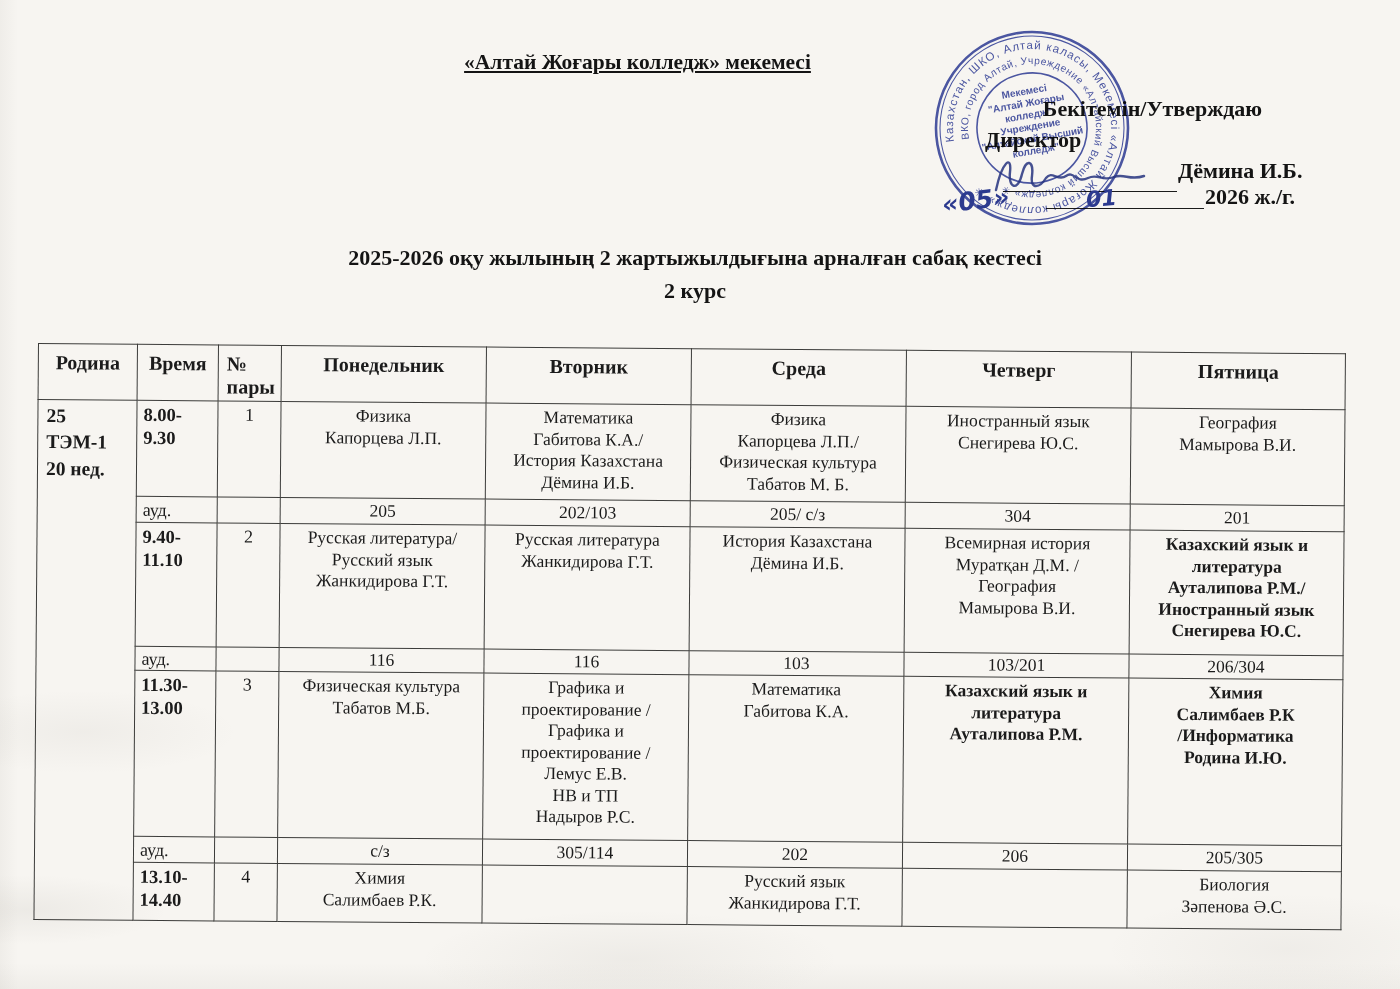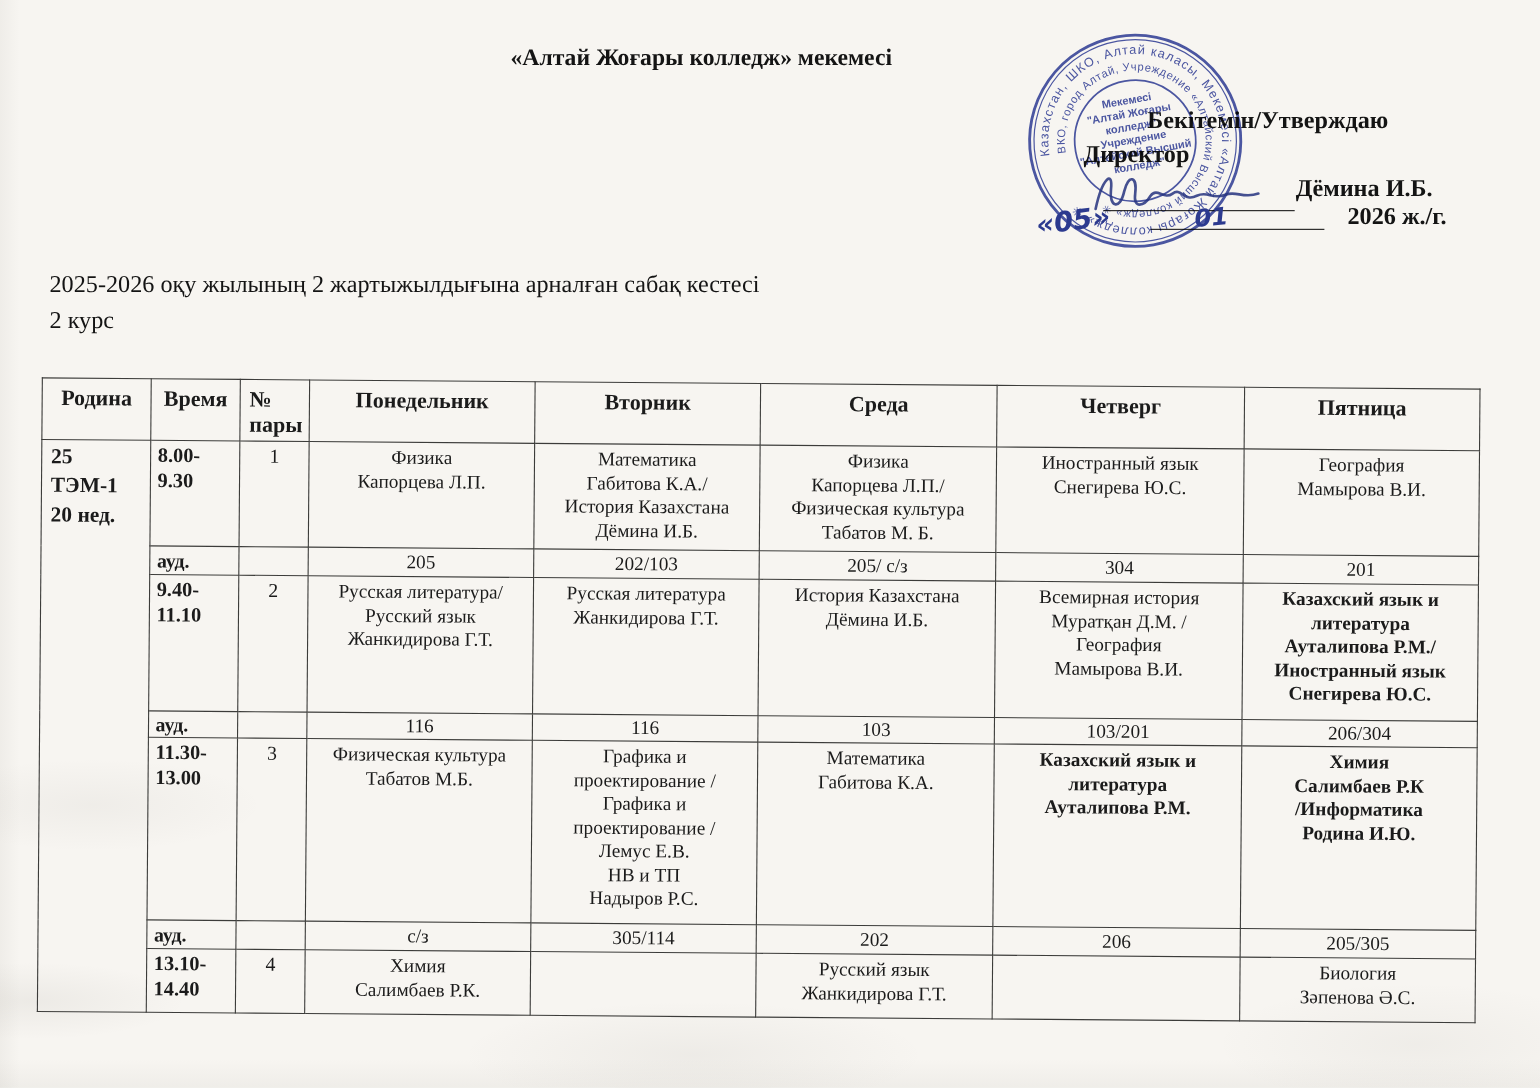--- a/index.html
+++ b/index.html
@@ -11,64 +11,64 @@
       linear-gradient(0deg, rgba(90,85,75,.05), rgba(0,0,0,0) 26px),
       radial-gradient(220px 60px at 6% 74%, rgba(110,105,95,.06), rgba(0,0,0,0) 70%),
       radial-gradient(300px 70px at 45% 97%, rgba(110,105,95,.07), rgba(0,0,0,0) 70%),
       radial-gradient(260px 80px at 92% 96%, rgba(110,105,95,.06), rgba(0,0,0,0) 70%),
       radial-gradient(200px 50px at 2% 92%, rgba(110,105,95,.08), rgba(0,0,0,0) 70%),
       #f7f5f1;
   }
   .pre{white-space:pre-line;}
   
   .institution{
-    position:absolute;left:415px;top:36px;width:445px;text-align:center;
-    font-weight:bold;font-size:21.5px;line-height:32px;color:#141414;
+    position:absolute;left:415px;top:46px;width:445px;text-align:center;
+    font-weight:bold;font-size:21.5px;line-height:32px;color:#141414;text-decoration:underline;
   }
   
   .stamp{
     position:absolute;left:932px;top:28px;width:200px;height:200px;
     transform:rotate(-10deg);mix-blend-mode:multiply;opacity:.92;z-index:3;
   }
   .stamp text{fill:#3e4ba3;font-family:"Liberation Sans",sans-serif;}
   .stamp circle{fill:none;stroke:#3e4ba3;}
   .stamp-center{font-size:10px;font-weight:bold;text-anchor:middle;}
   
   .appr{position:absolute;font-weight:bold;font-size:22px;color:#141414;z-index:2;}
   .appr-1{left:985px;top:96px;width:335px;text-align:center;}
   .appr-2{left:985px;top:127px;width:335px;text-align:left;}
   .appr-name{left:1178px;top:158px;width:160px;text-align:left;}
-  .appr-year{left:1205px;top:184px;width:130px;text-align:center;}
+  .appr-year{left:1205px;top:184px;width:130px;text-align:left;}
   .hand{
     position:absolute;color:#2c3a8f;font-family:"DejaVu Sans",sans-serif;
     font-style:italic;font-weight:bold;z-index:4;
   }
   .hand-day{left:942px;top:186px;font-size:25px;transform:rotate(-7deg);}
   .hand-month{left:1086px;top:186px;font-size:22px;transform:rotate(-5deg);}
   .rule{position:absolute;height:0;border-bottom:1.6px solid #1b1b1b;z-index:1;}
   .rule-sig{left:1003px;top:191px;width:174px;}
   .rule-date{left:1046px;top:208px;width:158px;}
   .signature{position:absolute;left:988px;top:148px;width:195px;height:55px;z-index:4;}
   
   .doc-title{
-    position:absolute;left:45px;top:241px;width:1300px;text-align:left;
-    font-weight:normal;font-size:22px;line-height:33px;color:#141414;
+    position:absolute;left:45px;top:241px;width:1300px;text-align:center;
+    font-weight:bold;font-size:22px;line-height:33px;color:#141414;
   }
   
   .tbl-wrap{position:absolute;left:38px;top:343px;transform:rotate(.45deg);transform-origin:top left;}
   table{border-collapse:collapse;table-layout:fixed;width:1307px;background:transparent;}
   td{border:1.4px solid #3c3c3a;vertical-align:top;padding:2px 4px;overflow:hidden;}
   td.hdr{font-weight:bold;font-size:20px;text-align:center;padding-top:7px;}
   td.hdr-pair{text-align:left;padding-left:8px;line-height:1.15;}
   td.group{font-weight:bold;font-size:19.5px;text-align:left;padding:3px 4px 0 8px;line-height:1.35;}
   td.time{font-weight:bold;font-size:18.5px;text-align:left;padding:3px 2px 0 6px;line-height:1.25;}
   td.pair{font-size:18px;text-align:center;padding-top:3px;}
   td.lesson{font-size:17.5px;text-align:center;line-height:1.23;padding-top:3px;}
   td.lesson.b{font-weight:bold;}
-  td.audlbl{font-weight:bold;font-size:18px;text-align:left;padding:0 0 0 6px;vertical-align:middle;line-height:1;margin-left:24px;}
+  td.audlbl{font-weight:normal;font-size:18px;text-align:left;padding:0 0 0 6px;vertical-align:middle;line-height:1;margin-left:24px;}
   td.aud{font-size:17.5px;text-align:center;vertical-align:middle;line-height:1;padding:0;}
 </style>
 </head>
 <body>
 
 <div class="institution">
   <div>«Алтай Жоғары колледж» мекемесі</div>
 </div>
 
 <svg class="stamp" viewBox="0 0 200 200" aria-hidden="true">

